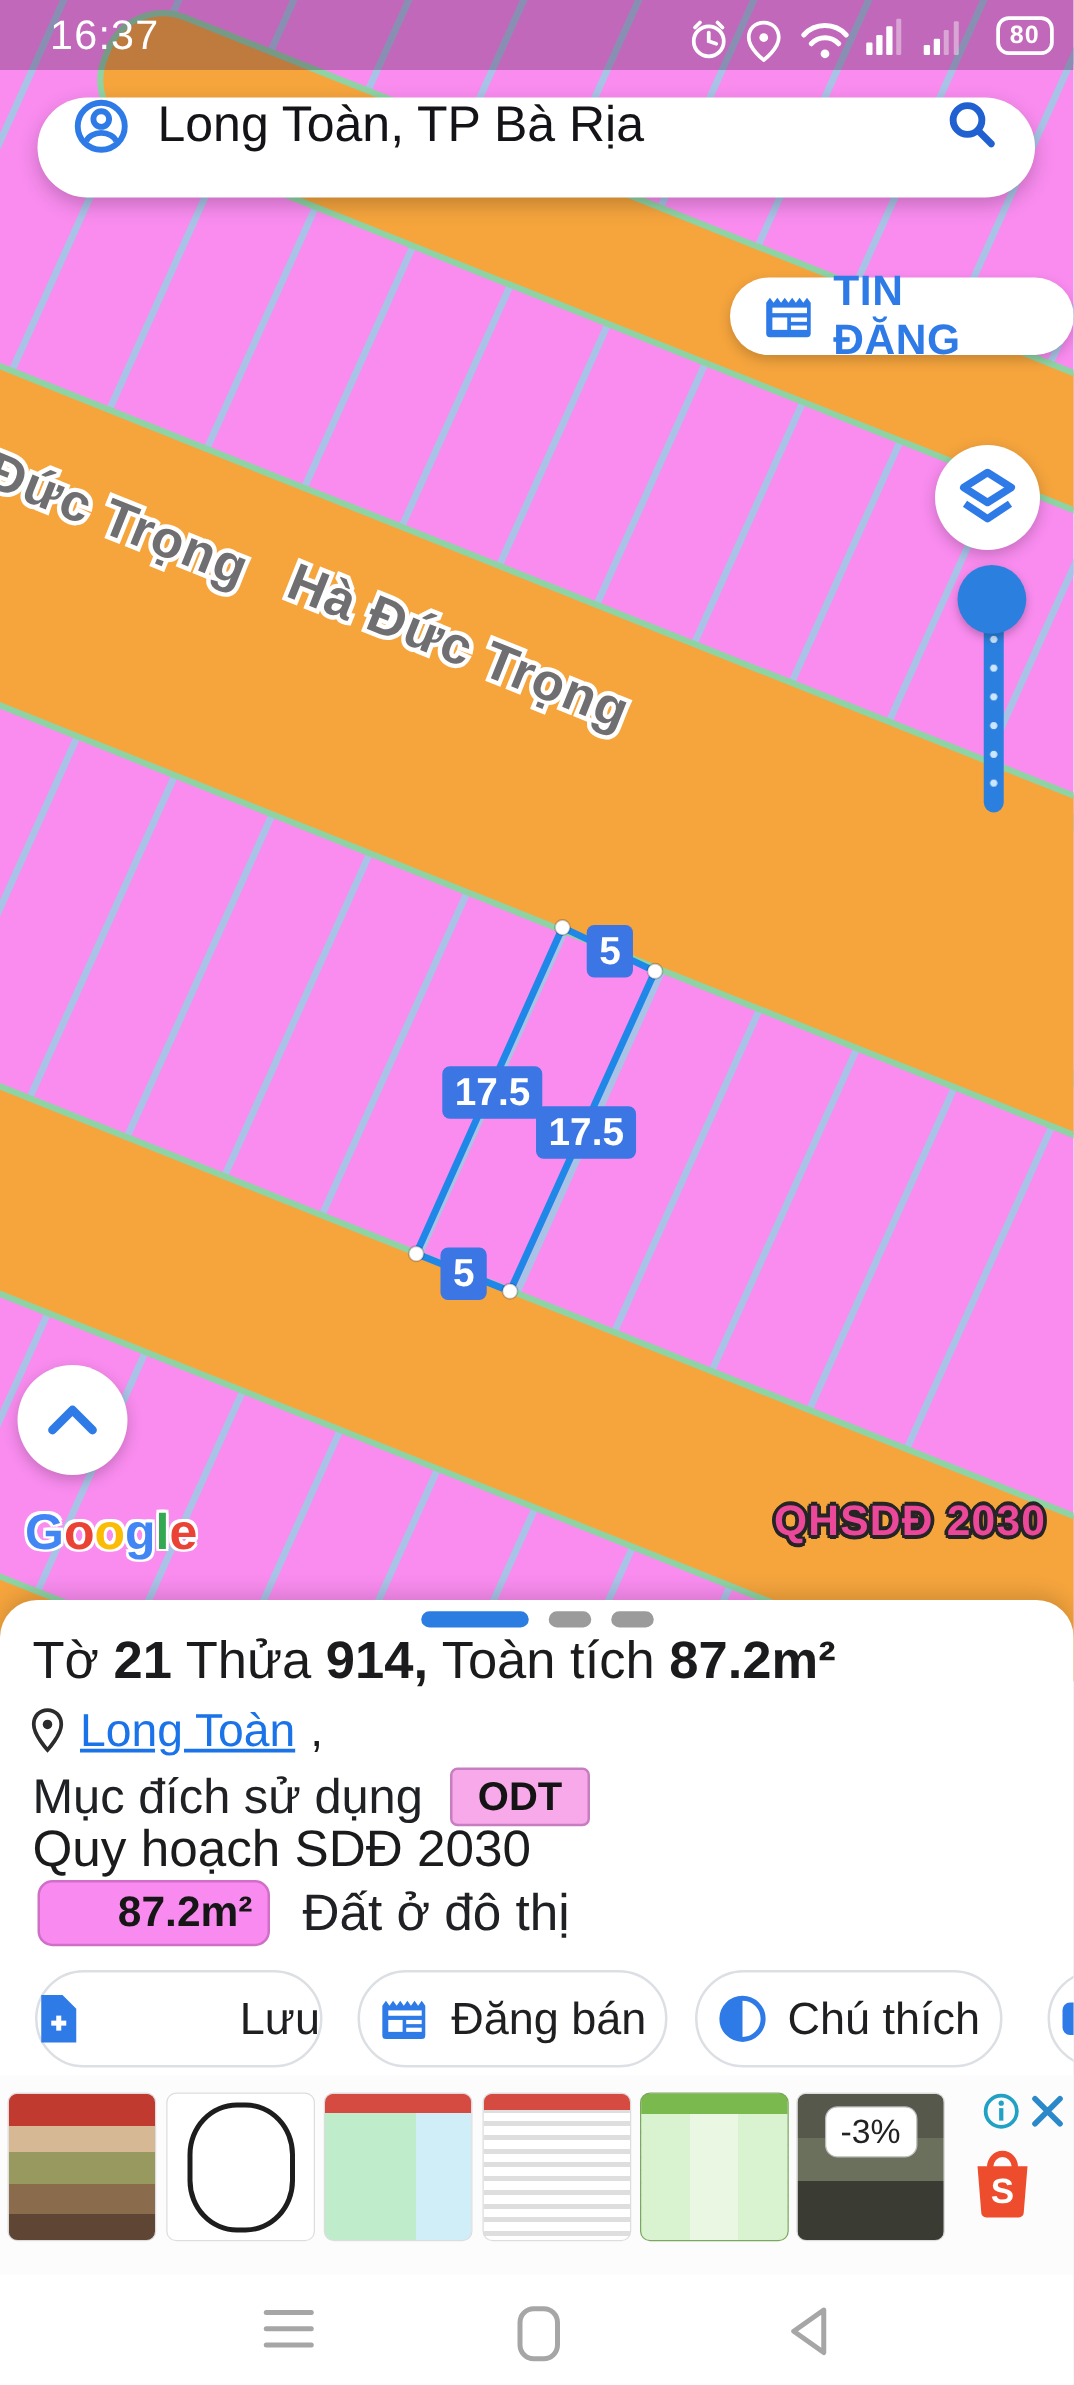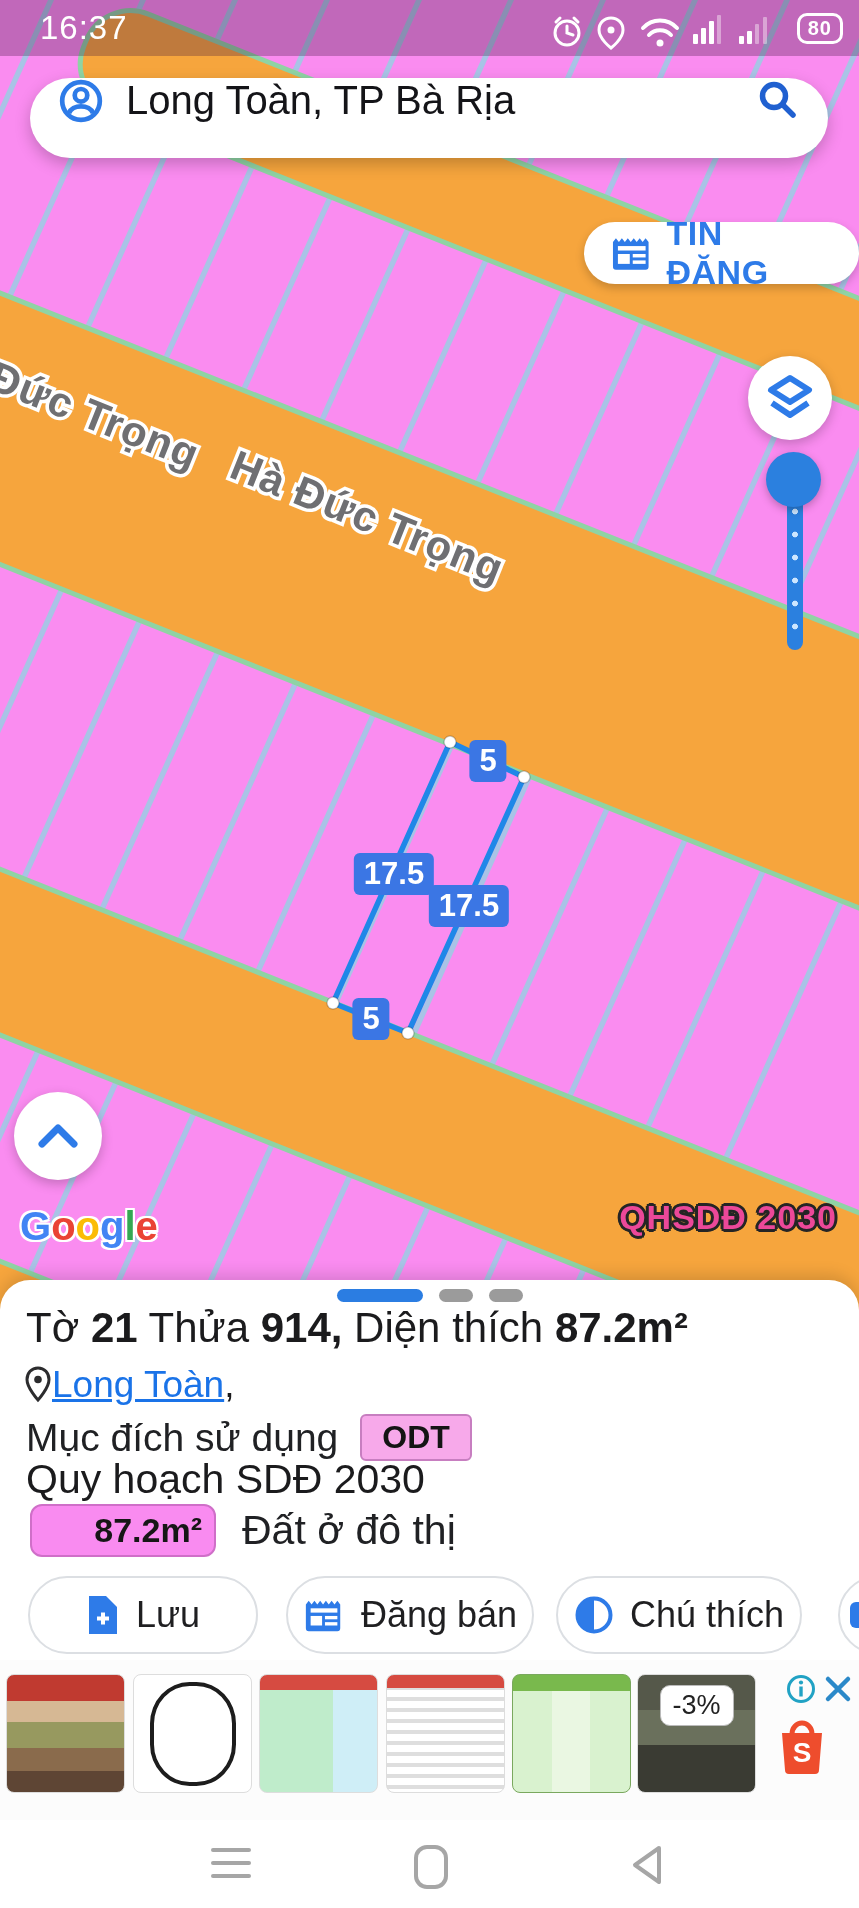--- a/index.html
+++ b/index.html
@@ -58,36 +58,36 @@
 
   
   .sheet{position:absolute;left:0;top:1280px;width:859px;height:628px;background:#fff;
     border-radius:30px 30px 0 0;box-shadow:0 -5px 16px rgba(0,0,0,.14);z-index:25;}
   .pills{position:absolute;top:9px;left:0;right:0;display:flex;justify-content:center;
     align-items:center;gap:16px;}
   .pill{height:13px;border-radius:7px;background:#9b9b9b;width:34px;}
   .pill.active{width:86px;background:#2b7de2;}
   .sheet-title{position:absolute;left:26px;top:24px;font-size:42px;color:#1b1b1d;white-space:nowrap;}
   .sheet-title b{font-weight:700;}
-  .loc-row{position:absolute;left:24px;top:84px;display:flex;align-items:center;
+  .loc-row{position:absolute;left:24px;top:84px;display:flex;align-items:center;gap:12px;
     font-size:37px;color:#1b1b1d;}
   .loc-row .lnk{color:#1a73e8;text-decoration:underline;cursor:pointer;}
   .purpose-row{position:absolute;left:26px;top:134px;display:flex;align-items:center;gap:22px;
     font-size:39px;color:#202124;}
   .odt-badge{background:#f7a9ea;border:2px solid #c77ec0;border-radius:6px;color:#141414;
     font-size:32px;font-weight:700;padding:3px 20px;}
   .plan-line{position:absolute;left:26px;top:176px;font-size:41px;font-weight:400;color:#1b1b1d;}
   .area-row{position:absolute;left:30px;top:224px;display:flex;align-items:center;gap:26px;}
   .area-chip{width:158px;background:#f98bf0;border:2px solid #cf6fc8;border-radius:12px;
     font-size:34px;font-weight:700;color:#161616;text-align:right;padding:5px 12px;}
   .area-type{font-size:41px;color:#202124;}
   .act{position:absolute;top:296px;height:78px;background:#fff;border:2px solid #dcdfe3;
     border-radius:40px;display:flex;align-items:center;justify-content:center;gap:16px;
     font-size:36px;font-weight:500;color:#1f1f21;box-sizing:border-box;}
-  #act-luu{left:28px;width:230px;}
+  #act-luu{left:28px;width:230px;justify-content:space-between;}
   #act-dangban{left:286px;width:248px;}
   #act-chuthich{left:556px;width:246px;}
   #act-more{left:838px;width:140px;justify-content:flex-start;padding-left:6px;}
 
   
   .adstrip{position:absolute;left:0;top:380px;width:859px;height:160px;background:#fcfcfc;}
   .thumb{position:absolute;top:14px;width:119px;height:119px;border-radius:8px;overflow:hidden;
     border:1px solid #ddd;box-sizing:border-box;background:#fff;}
   .th1{left:6px;background:
       linear-gradient(180deg,#c03a30 0 22%,#d6b894 22% 40%,#97995f 40% 62%,#8a6b4c 62% 82%,#5e4534 82% 100%);}
@@ -267,21 +267,21 @@
   </div>
   <div class="qhsdd">QHSDĐ 2030</div>
 
   <div class="sheet">
     <div class="pills">
       <div class="pill active"></div>
       <div class="pill"></div>
       <div class="pill"></div>
     </div>
 
-    <div class="sheet-title"><span>Tờ </span><b>21</b><span> Thửa </span><b>914,</b><span> Diện thích </span><b>87.2m²</b>
+    <div class="sheet-title"><span>Tờ </span><b>21</b><span> Thửa </span><b>914,</b><span> Toàn tích </span><b>87.2m²</b>
     </div>
 
     <div class="loc-row">
       <svg width="28" height="40" viewBox="0 0 28 40">
         <path d="M14 3 C7.5 3 3 8 3 14.5 C3 23 14 35 14 35 C14 35 25 23 25 14.5 C25 8 20.5 3 14 3 Z" fill="none" stroke="#2c2c2e" stroke-width="3"></path>
         <circle cx="14" cy="14.5" r="3.8" fill="#2c2c2e"></circle>
       </svg>
       <span class="lnk">Long Toàn</span>
       <span>,</span>
     </div>

